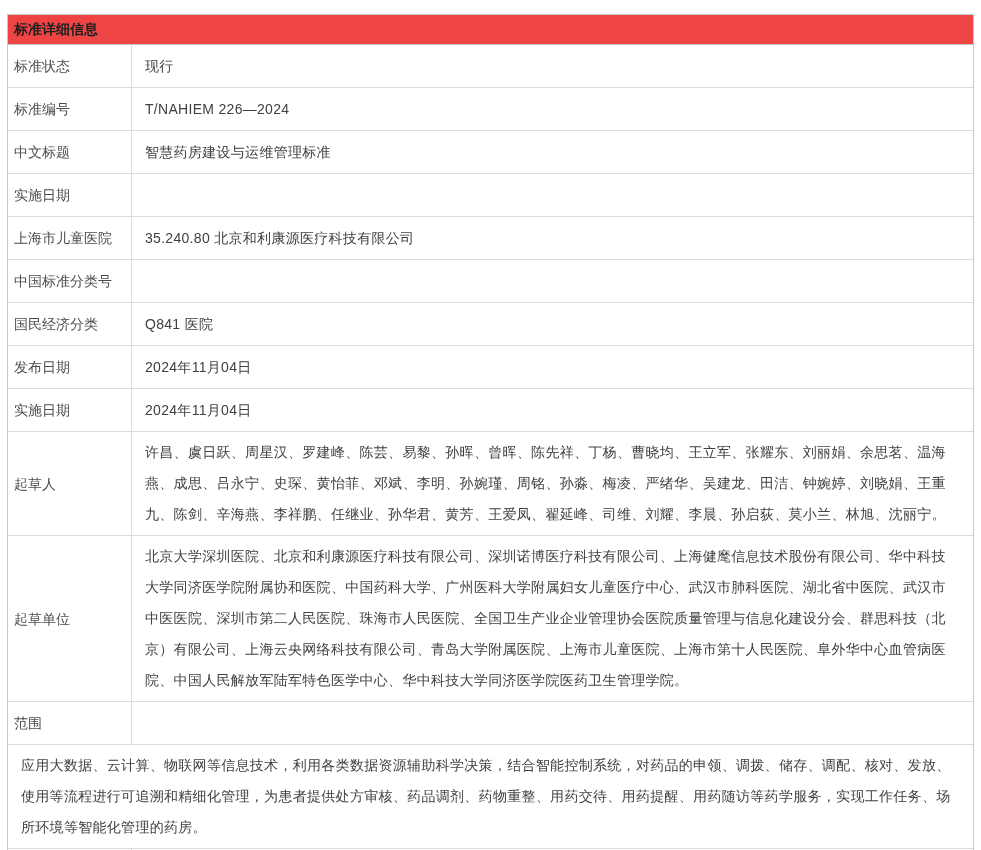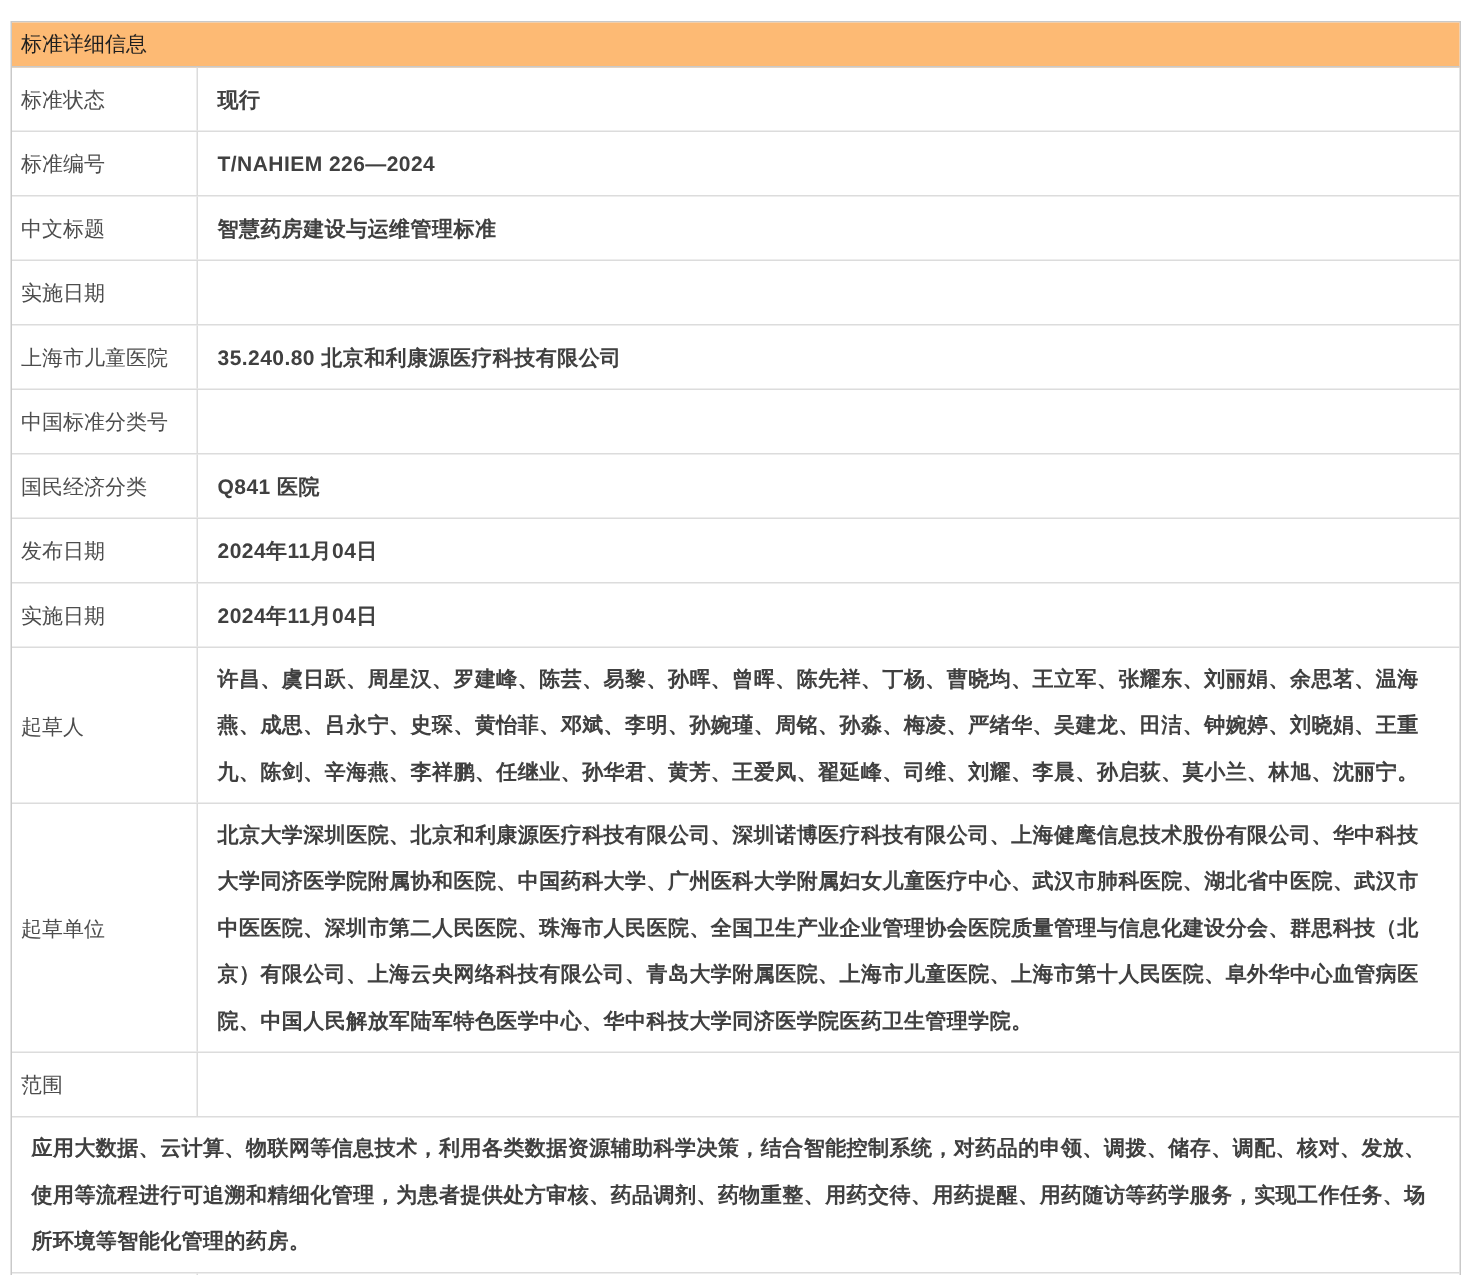--- a/index.html
+++ b/index.html
@@ -13,28 +13,28 @@
   }
   .panel {
     position: absolute;
     top: 14px;
     left: 7px;
     width: 965px;
     border: 1px solid #c9c9c9;
     background: #ffffff;
   }
   .panel-header {
-    background: #fdba74;
+    background: #ef4444;
     border-bottom: 1px solid #c9c9c9;
     height: 29px;
     display: flex;
     align-items: center;
     padding-left: 6px;
     font-size: 14px;
-    font-weight: normal;
+    font-weight: bold;
     color: #1f1f1f;
   }
   .row {
     display: flex;
     border-top: 1px solid #dcdcdc;
     min-height: 42px;
   }
   .row:first-child { border-top: none; }
   .cell-label {
     width: 124px;
@@ -52,21 +52,20 @@
   .cell-value {
     flex: 1 1 auto;
     display: flex;
     align-items: center;
     padding: 5px 16px 5px 13px;
     box-sizing: border-box;
     font-size: 14px;
     color: #404040;
     line-height: 31px;
     letter-spacing: 0.3px;
-    font-weight: bold;
   }
 </style>
 </head>
 <body>
 
 <div class="panel">
   <div class="panel-header">标准详细信息</div>
   <div>
   <div class="row">
     <div class="cell-label">标准状态</div>

